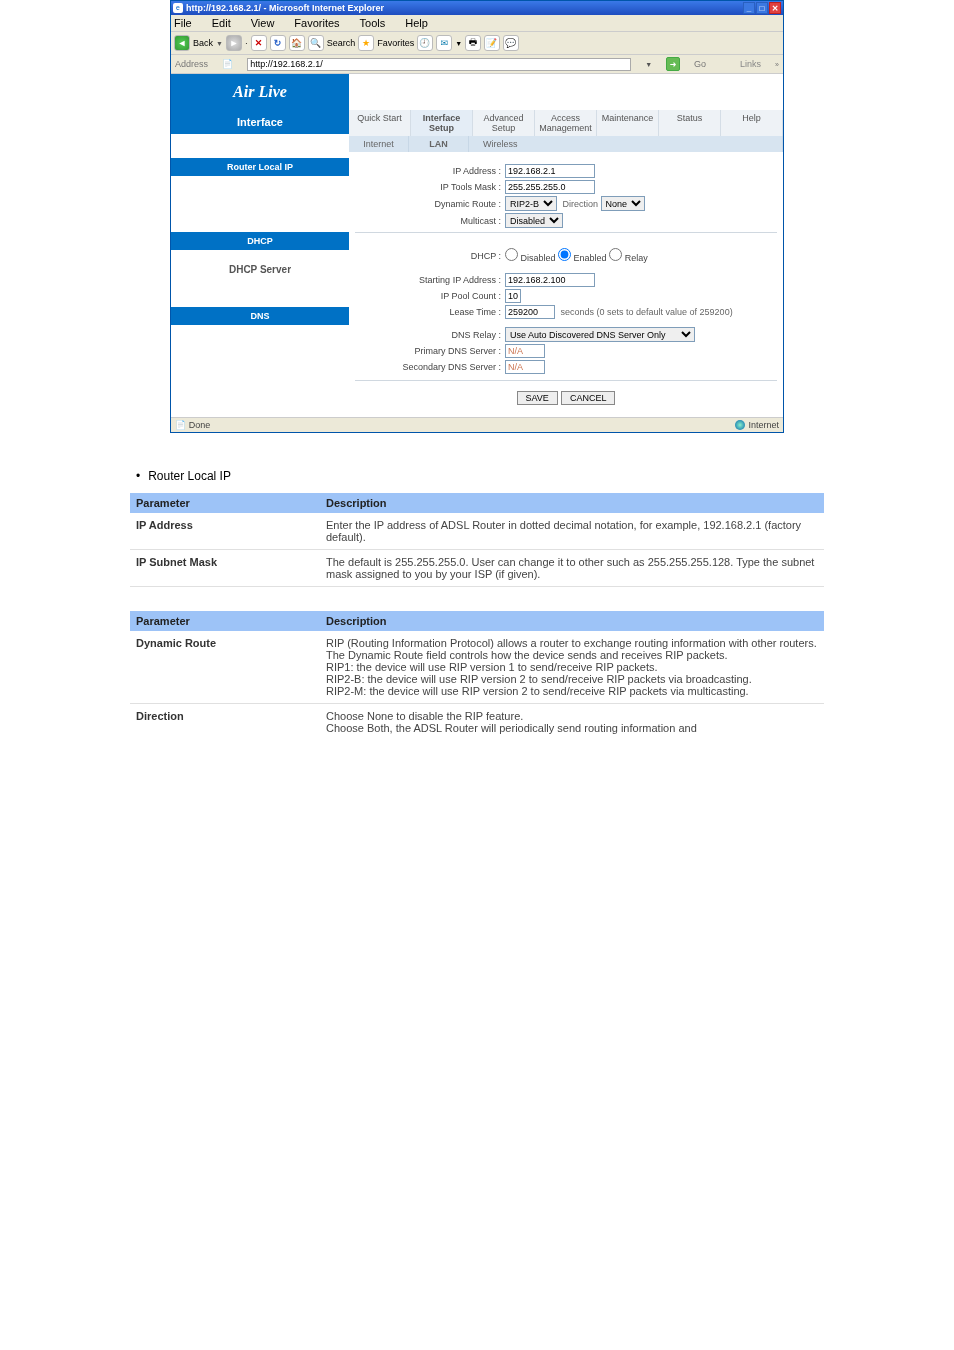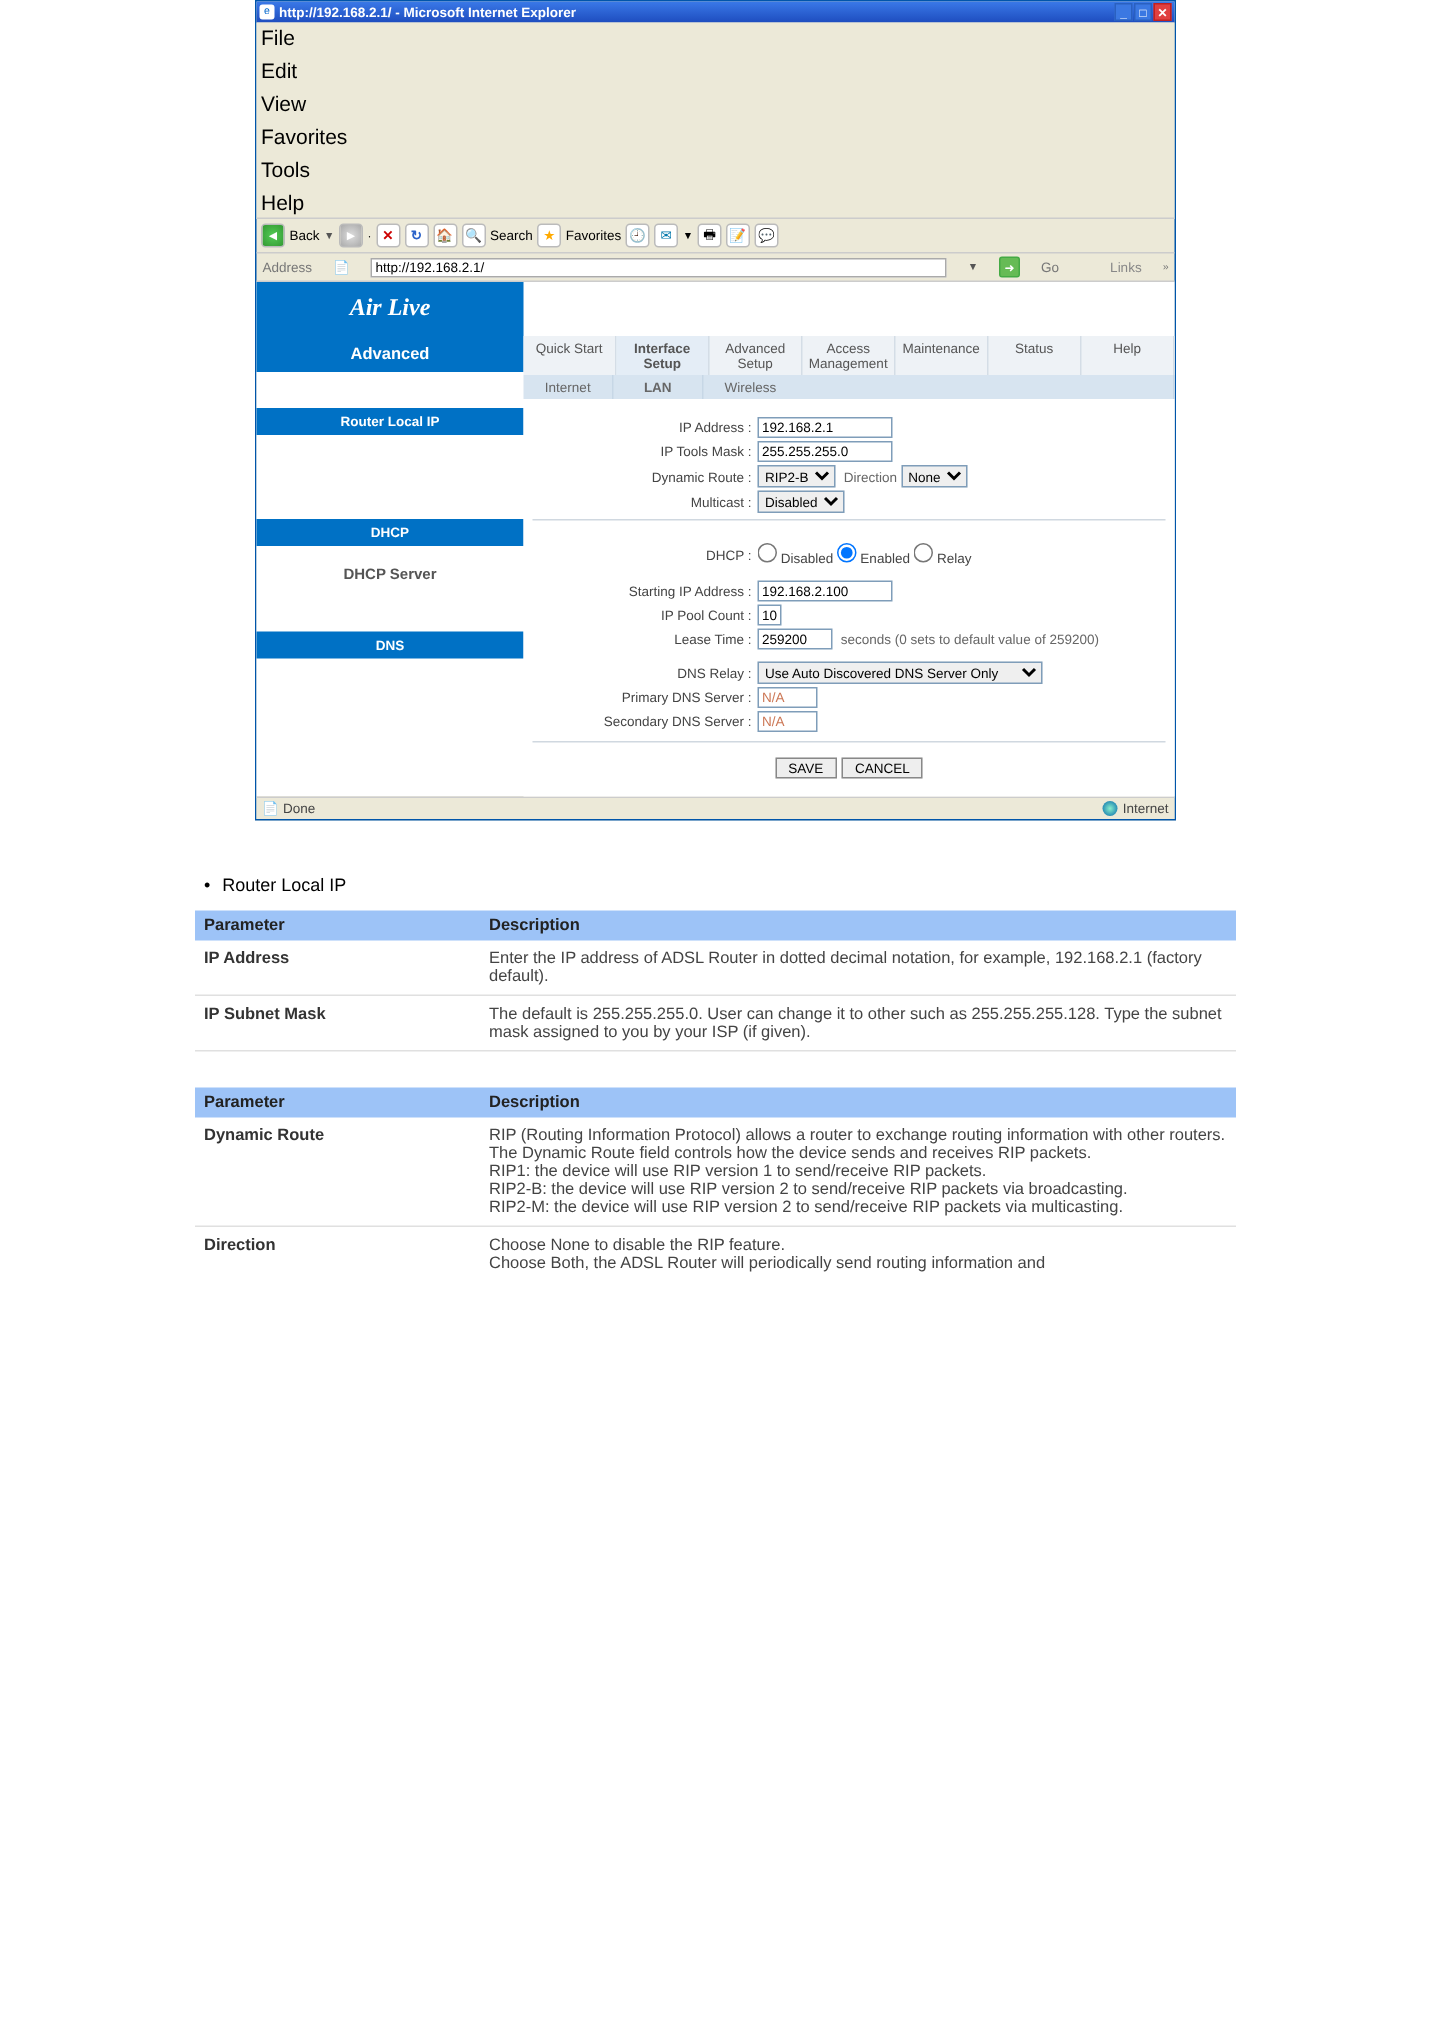--- a/index.html
+++ b/index.html
@@ -5,21 +5,21 @@
   * { box-sizing: border-box; margin: 0; padding: 0; }
   body { font-family: Tahoma, Arial, sans-serif; font-size: 11px; background: #fff; width: 954px; }
   
   .browser-window { border: 1px solid #0055aa; margin: 0 auto; width: 614px; background: #ece9d8; }
   .titlebar { display: flex; align-items: center; height: 14px; background: linear-gradient(to bottom,#3a79e8,#1e4dbf); color: #fff; font-size: 9px; padding: 0 2px; }
   .titlebar .title-text { flex: 1; font-weight: bold; }
   .titlebar .winbtn { width: 12px; height: 12px; margin-left: 1px; display: inline-flex; align-items: center; justify-content: center; font-size: 8px; font-weight: bold; }
   .titlebar .minbtn { background:#3b78e2; border:1px solid #2a60c0;}
   .titlebar .maxbtn { background:#3b78e2; border:1px solid #2a60c0;}
   .titlebar .closebtn { background:#e04040; border:1px solid #c02020;}
-  .menubar { display: flex; gap: 6px; font-size: 14px; padding: 2px 3px; background: #ece9d8; border-bottom: 1px solid #ccc; flex-direction: column;}
+  .menubar { display: flex; gap: 20px; font-size: 11px; padding: 2px 3px; background: #ece9d8; border-bottom: 1px solid #ccc;}
   .menubar span { }
   .toolbar { display:flex; align-items:center; gap:3px; padding:3px; border-bottom:1px solid #ccc; font-size:9px;}
   .tbtn { width:16px; height:16px; border:1px solid #bbb; border-radius:3px; display:inline-flex; align-items:center; justify-content:center; background:#fff;}
   .back-btn { background: radial-gradient(circle,#5c5,#393);}
   .fwd-btn  { background: radial-gradient(circle,#ddd,#aaa);}
   .stop-btn { color:#c00; font-weight:bold;}
   .refresh-btn { color:#2a62c9; font-weight:bold;}
   .home-btn { color:#0a0;}
   .addressbar { display:flex; align-items:center; gap:14px; padding:2px 4px; font-size:9px; color:#777; border-bottom:1px solid #ccc;}
   .addressbar input { flex:1; height:13px; font-size:9px; border:1px solid #aaa; padding:0 2px; }
@@ -117,21 +117,21 @@
     <span class="links-lbl">Links</span>
     <span style="font-size:7px;">»</span>
   </div>
 
   <div class="page">
     <div class="logo-row">
       <div class="logo-cell">Air Live</div>
     </div>
     <div class="nav-area">
       <div class="left-col">
-        <div class="left-head">Advanced</div>
+        <div class="left-head">Interface</div>
       </div>
       <div class="main-col">
         <div class="tabs-row">
           <div class="tab">Quick Start</div>
           <div class="tab active">Interface Setup</div>
           <div class="tab">Advanced Setup</div>
           <div class="tab">Access Management</div>
           <div class="tab">Maintenance</div>
           <div class="tab">Status</div>
           <div class="tab">Help</div>

